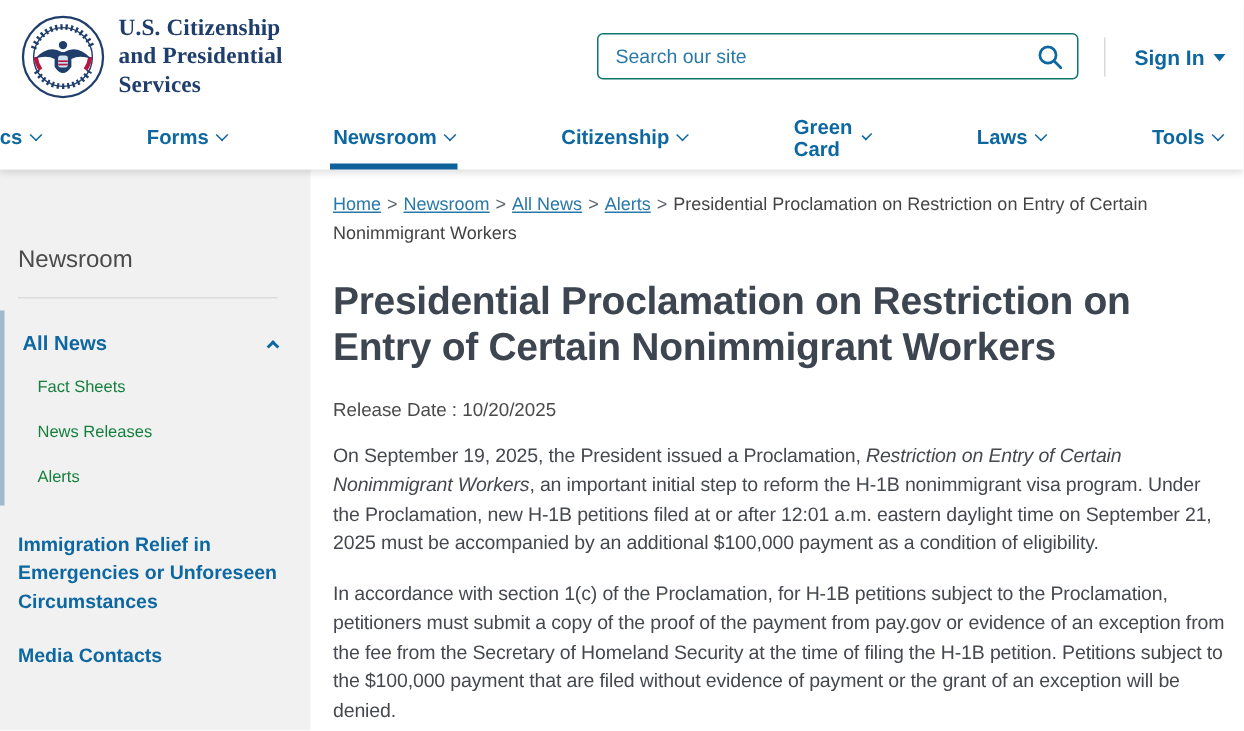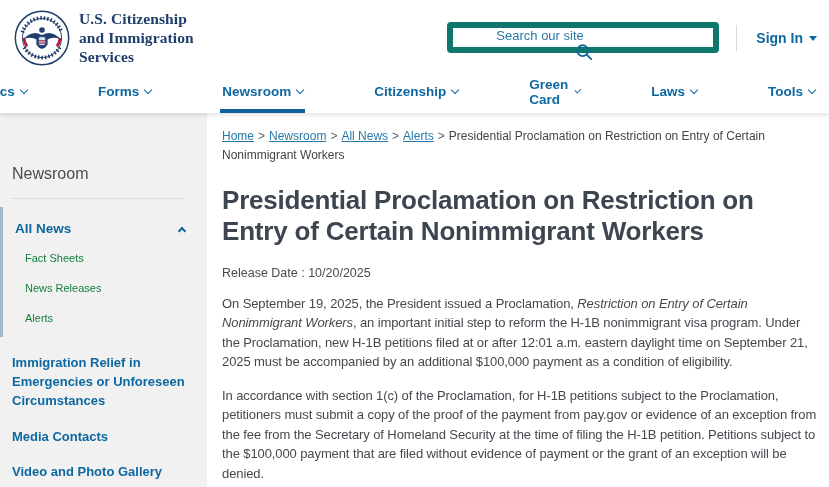--- a/index.html
+++ b/index.html
@@ -10,21 +10,21 @@
     color: #45494e;
   }
   .page { width: 829px; height: 487px; display: flex; flex-direction: column; }
 
   
   header { position: relative; z-index: 2; background: #fff; box-shadow: 0 2px 5px rgba(0,0,0,0.12); }
   .header-top { display: flex; align-items: flex-start; padding: 10px 12px 0 14px; height: 70px; }
   .brand { display: flex; gap: 9px; cursor: pointer; }
   .brand-text { font-family: "Liberation Serif", serif; font-weight: bold; color: #1f3e6b; font-size: 15.5px; line-height: 1.22; letter-spacing: 0.1px; }
   .header-right { margin-left: auto; display: flex; align-items: center; margin-top: 12px; }
-  .search { display: flex; align-items: center; width: 272px; height: 31px; border: 6px solid #0f766e; border-radius: 4px; padding: 0 9px 0 11px; background: #fff; flex-direction: column; }
+  .search { display: flex; align-items: center; width: 321px; height: 31px; border: 1px solid #0f766e; border-radius: 4px; padding: 0 9px 0 11px; background: #fff; }
   .search input { flex: 1; border: none; outline: none; background: transparent; font-family: "Liberation Sans", sans-serif; font-size: 13px; color: #2878a8; }
   .search input::placeholder { color: #2878a8; opacity: 1; }
   .search-btn { border: none; background: none; cursor: pointer; display: flex; align-items: center; padding: 0; }
   .hdr-divider { width: 1px; height: 26px; background: #d8d9da; margin: 0 19px 0 17px; }
   .signin { display: flex; align-items: center; gap: 6px; color: #0d67a0; font-weight: bold; font-size: 14px; cursor: pointer; }
   .caret { width: 0; height: 0; border-left: 4px solid transparent; border-right: 4px solid transparent; border-top: 5px solid #0d67a0; margin-top: 2px; }
 
   nav { display: flex; justify-content: flex-end; gap: 27px; padding-right: 14px; height: 43px; }
   .nav-item { position: relative; display: flex; align-items: center; gap: 6px; height: 100%; color: #0d67a0; font-weight: bold; font-size: 13.5px; cursor: pointer; margin-left: 44px; }
   .nav-item.active::after { content: ""; position: absolute; left: -2px; right: -2px; bottom: 0; height: 4px; background: #0f6299; }
@@ -66,21 +66,21 @@
           <path d="M10.5 30 a 20 20 0 0 0 3.5 9" fill="none" stroke="#b31942" stroke-width="3"></path>
           <path d="M49.5 30 a 20 20 0 0 1 -3.5 9" fill="none" stroke="#b31942" stroke-width="3"></path>
           <circle cx="30" cy="21.5" r="3" fill="#1f3e6b"></circle>
           <path d="M10 31 Q 20 21 29 26.5 L 31 26.5 Q 40 21 50 31 Q 41 28.5 36 31.5 L 36 37 Q 33 41.5 30 41.5 Q 27 41.5 24 37 L 24 31.5 Q 19 28.5 10 31 Z" fill="#1f3e6b"></path>
           <rect x="26" y="28.5" width="8" height="9.5" rx="2.4" fill="#cfe0ef" stroke="#1f3e6b" stroke-width="1"></rect>
           <line x1="26.6" y1="33" x2="33.4" y2="33" stroke="#b31942" stroke-width="1.2"></line>
           <line x1="26.6" y1="35.4" x2="33.4" y2="35.4" stroke="#b31942" stroke-width="1.2"></line>
         </svg>
         <div class="brand-text">
           <div>U.S. Citizenship</div>
-          <div>and Immigration</div>
+          <div>and Presidential</div>
           <div>Services</div>
         </div>
       </div>
       <div class="header-right">
         <div class="search">
           <input type="text" placeholder="Search our site" style="">
           <button class="search-btn">
             <svg width="18" height="18" viewBox="0 0 20 20">
               <circle cx="8.5" cy="8.5" r="6" fill="none" stroke="#0d67a0" stroke-width="2"></circle>
               <line x1="13" y1="13" x2="18" y2="18" stroke="#0d67a0" stroke-width="2" stroke-linecap="round"></line>
@@ -134,21 +134,20 @@
         <div class="acc-header">
           <span>All News</span>
           <span class="chev up"></span>
         </div>
         <div class="acc-sub">Fact Sheets</div>
         <div class="acc-sub">News Releases</div>
         <div class="acc-sub">Alerts</div>
       </div>
       <div class="side-link">Immigration Relief in Emergencies or Unforeseen Circumstances</div>
       <div class="side-link">Media Contacts</div>
-      <div class="side-link">Video and Photo Gallery</div>
 
     </aside>
 
     <main>
       <div class="breadcrumb">
         <a>Home</a><span class="sep">&gt;</span><a>Newsroom</a><span class="sep">&gt;</span><a>All News</a><span class="sep">&gt;</span><a>Alerts</a><span class="sep">&gt;</span><span>Presidential Proclamation on Restriction on Entry of Certain Nonimmigrant Workers</span>
       </div>
 
       <h1>Presidential Proclamation on Restriction on Entry of Certain Nonimmigrant Workers</h1>
 

